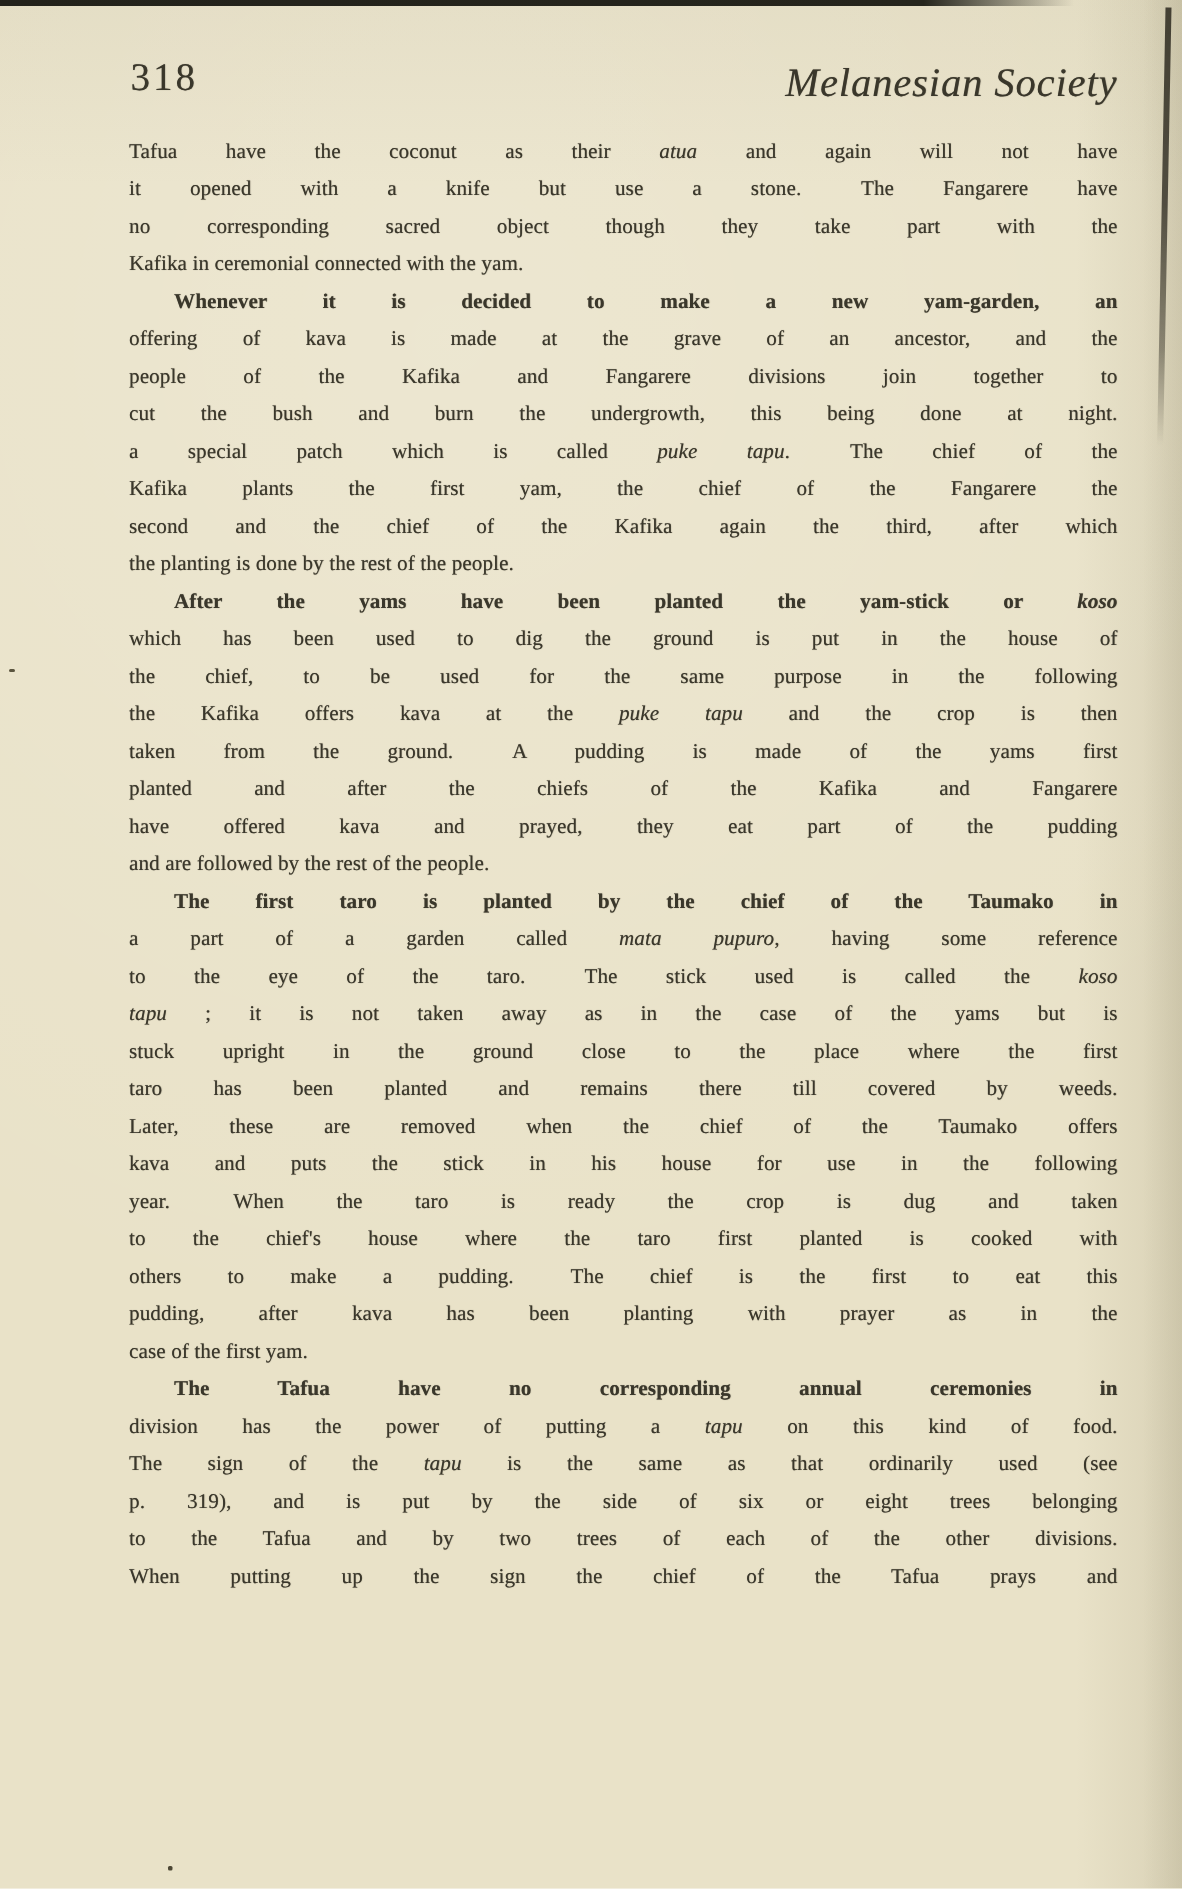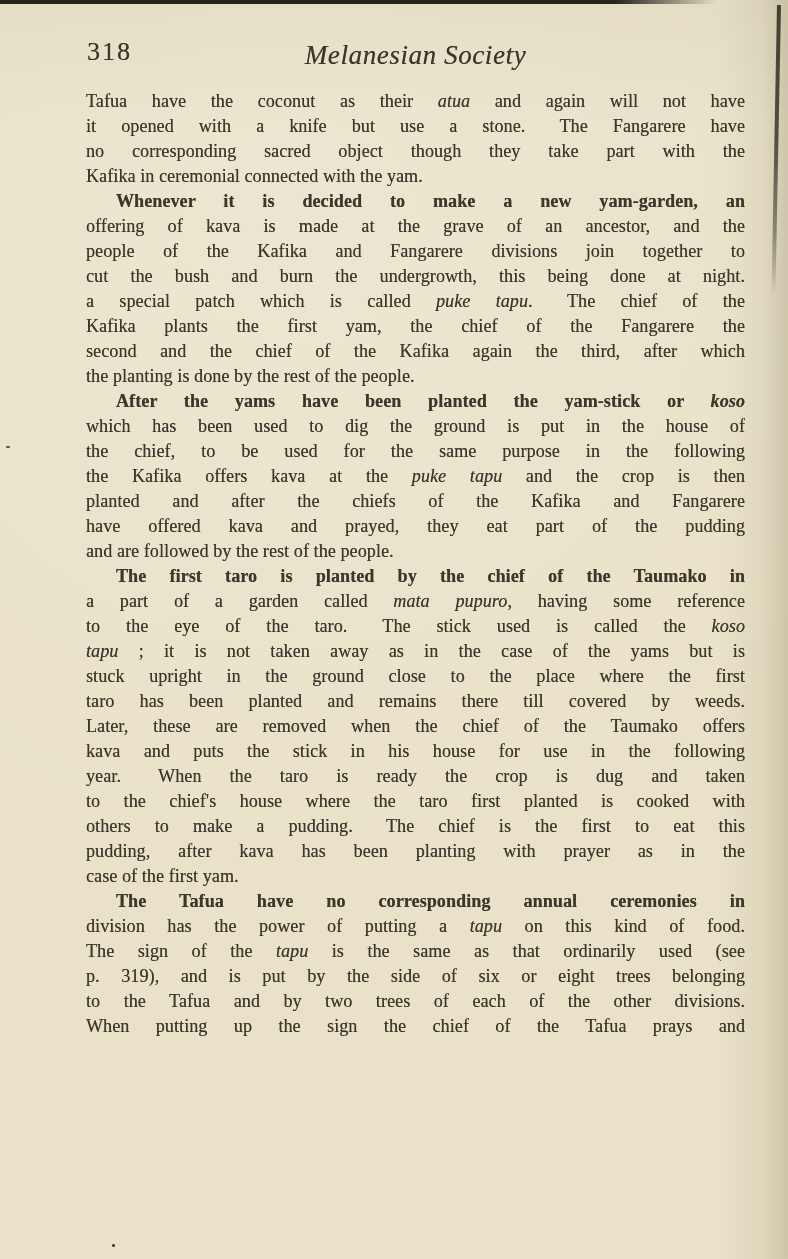--- a/index.html
+++ b/index.html
@@ -41,30 +41,30 @@
   .speck-1 { left: 6px;  top: 446px;  width: 4px; height: 2px; background: #5a543e; }
   .speck-2 { left: 112px; top: 1244px; width: 3px; height: 3px; background: #4c4735; }
 
   .pagenum {
     position: absolute; left: 87px; top: 37px;
     font-size: 26px; letter-spacing: 2px;
     color: #3a372b;
   }
   .title {
     position: absolute; left: 86px; top: 40px; width: 659px;
-    text-align: center;
+    text-align: right;
     font-style: italic; font-size: 27px; letter-spacing: 0.6px;
     color: #3a372b;
   }
   .pagenum, .title, .text-block {
     text-shadow: 0.2px 0.2px 0.5px rgba(52,48,36,0.65);
   }
   .text-block {
     position: absolute; left: 86px; top: 89px; width: 659px;
-    font-size: 18px; line-height: 25px;
+    font-size: 14px; line-height: 25px;
     color: #3a372b;
     letter-spacing: 0.1px;
   }
   .para { margin: 0; }
   .line {
     text-align: justify;
     text-align-last: justify;
   }
   .line.flush { text-align-last: left; }
   .line.indent { text-indent: 30px; font-weight: bold; }
@@ -100,20 +100,21 @@
         <div class="line"><span>a special patch which is called </span><i>puke tapu</i><span>.  The chief of the</span></div>
         <div class="line"><span>Kafika plants the first yam, the chief of the Fangarere the</span></div>
         <div class="line"><span>second and the chief of the Kafika again the third, after which</span></div>
         <div class="line flush"><span>the planting is done by the rest of the people.</span></div>
       </div>
       <div class="para">
         <div class="line indent"><span>After the yams have been planted the yam-stick or </span><i>koso</i></div>
         <div class="line"><span>which has been used to dig the ground is put in the house of</span></div>
         <div class="line"><span>the chief, to be used for the same purpose in the following</span></div>
         <div class="line"><span>the Kafika offers kava at the </span><i>puke tapu</i><span> and the crop is then</span></div>
+        <div class="line"><span>taken from the ground.  A pudding is made of the yams first</span></div>
         <div class="line"><span>planted and after the chiefs of the Kafika and Fangarere</span></div>
         <div class="line"><span>have offered kava and prayed, they eat part of the pudding</span></div>
         <div class="line flush"><span>and are followed by the rest of the people.</span></div>
       </div>
       <div class="para">
         <div class="line indent"><span>The first taro is planted by the chief of the Taumako in</span></div>
         <div class="line"><span>a part of a garden called </span><i>mata pupuro</i><span>, having some reference</span></div>
         <div class="line"><span>to the eye of the taro.  The stick used is called the </span><i>koso</i></div>
         <div class="line"><i>tapu</i><span> ; it is not taken away as in the case of the yams but is</span></div>
         <div class="line"><span>stuck upright in the ground close to the place where the first</span></div>

